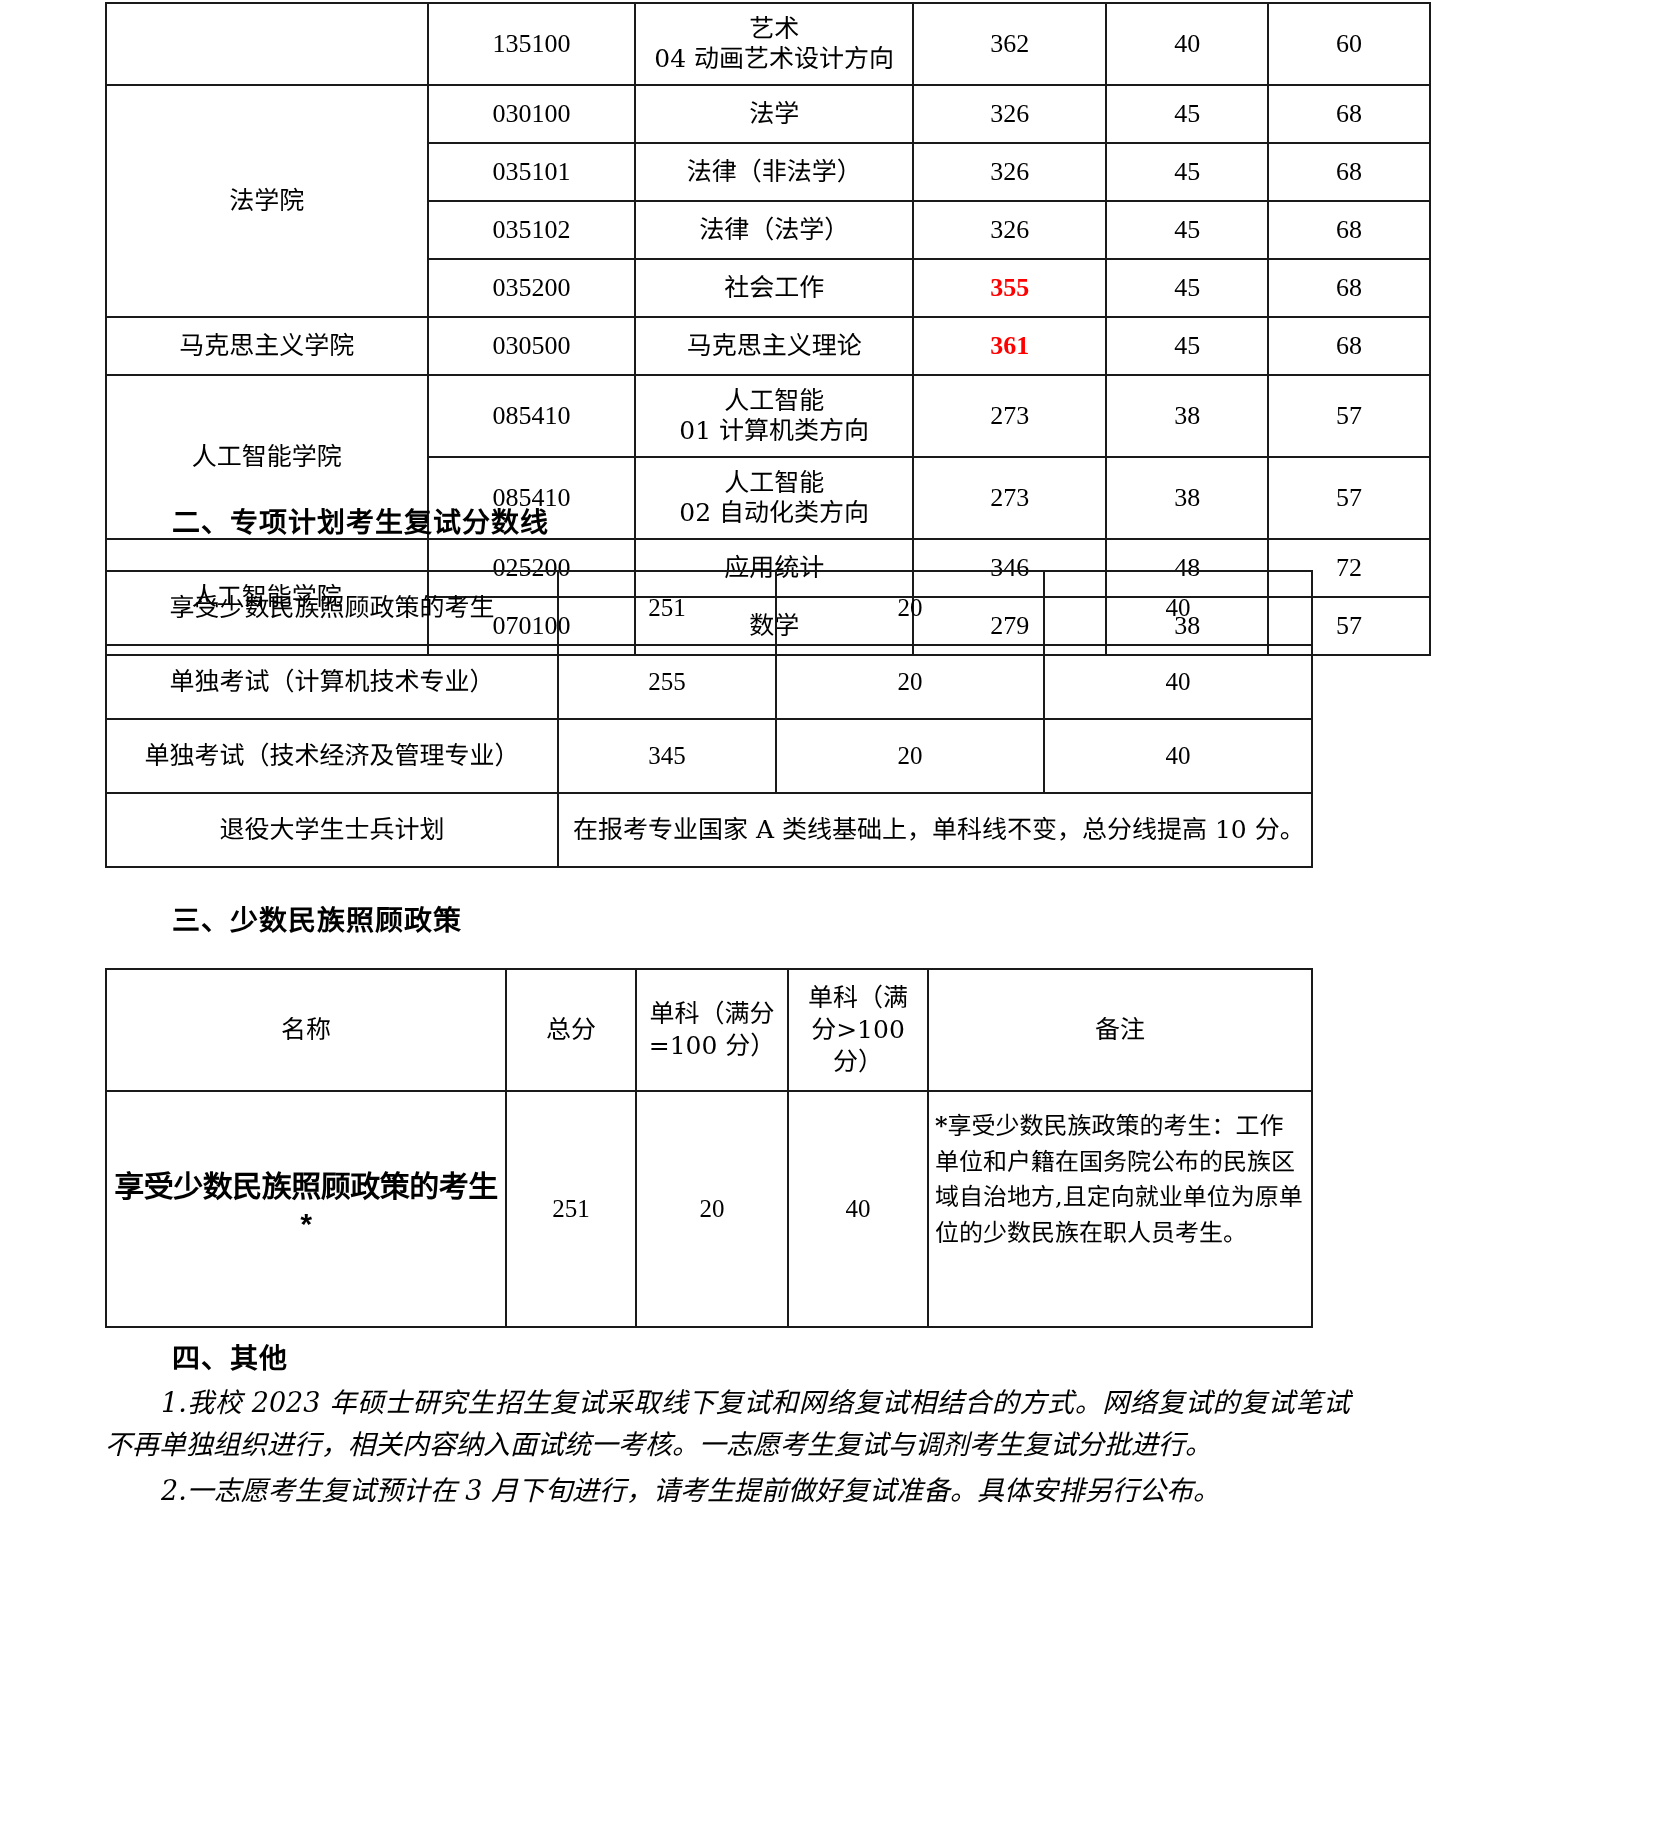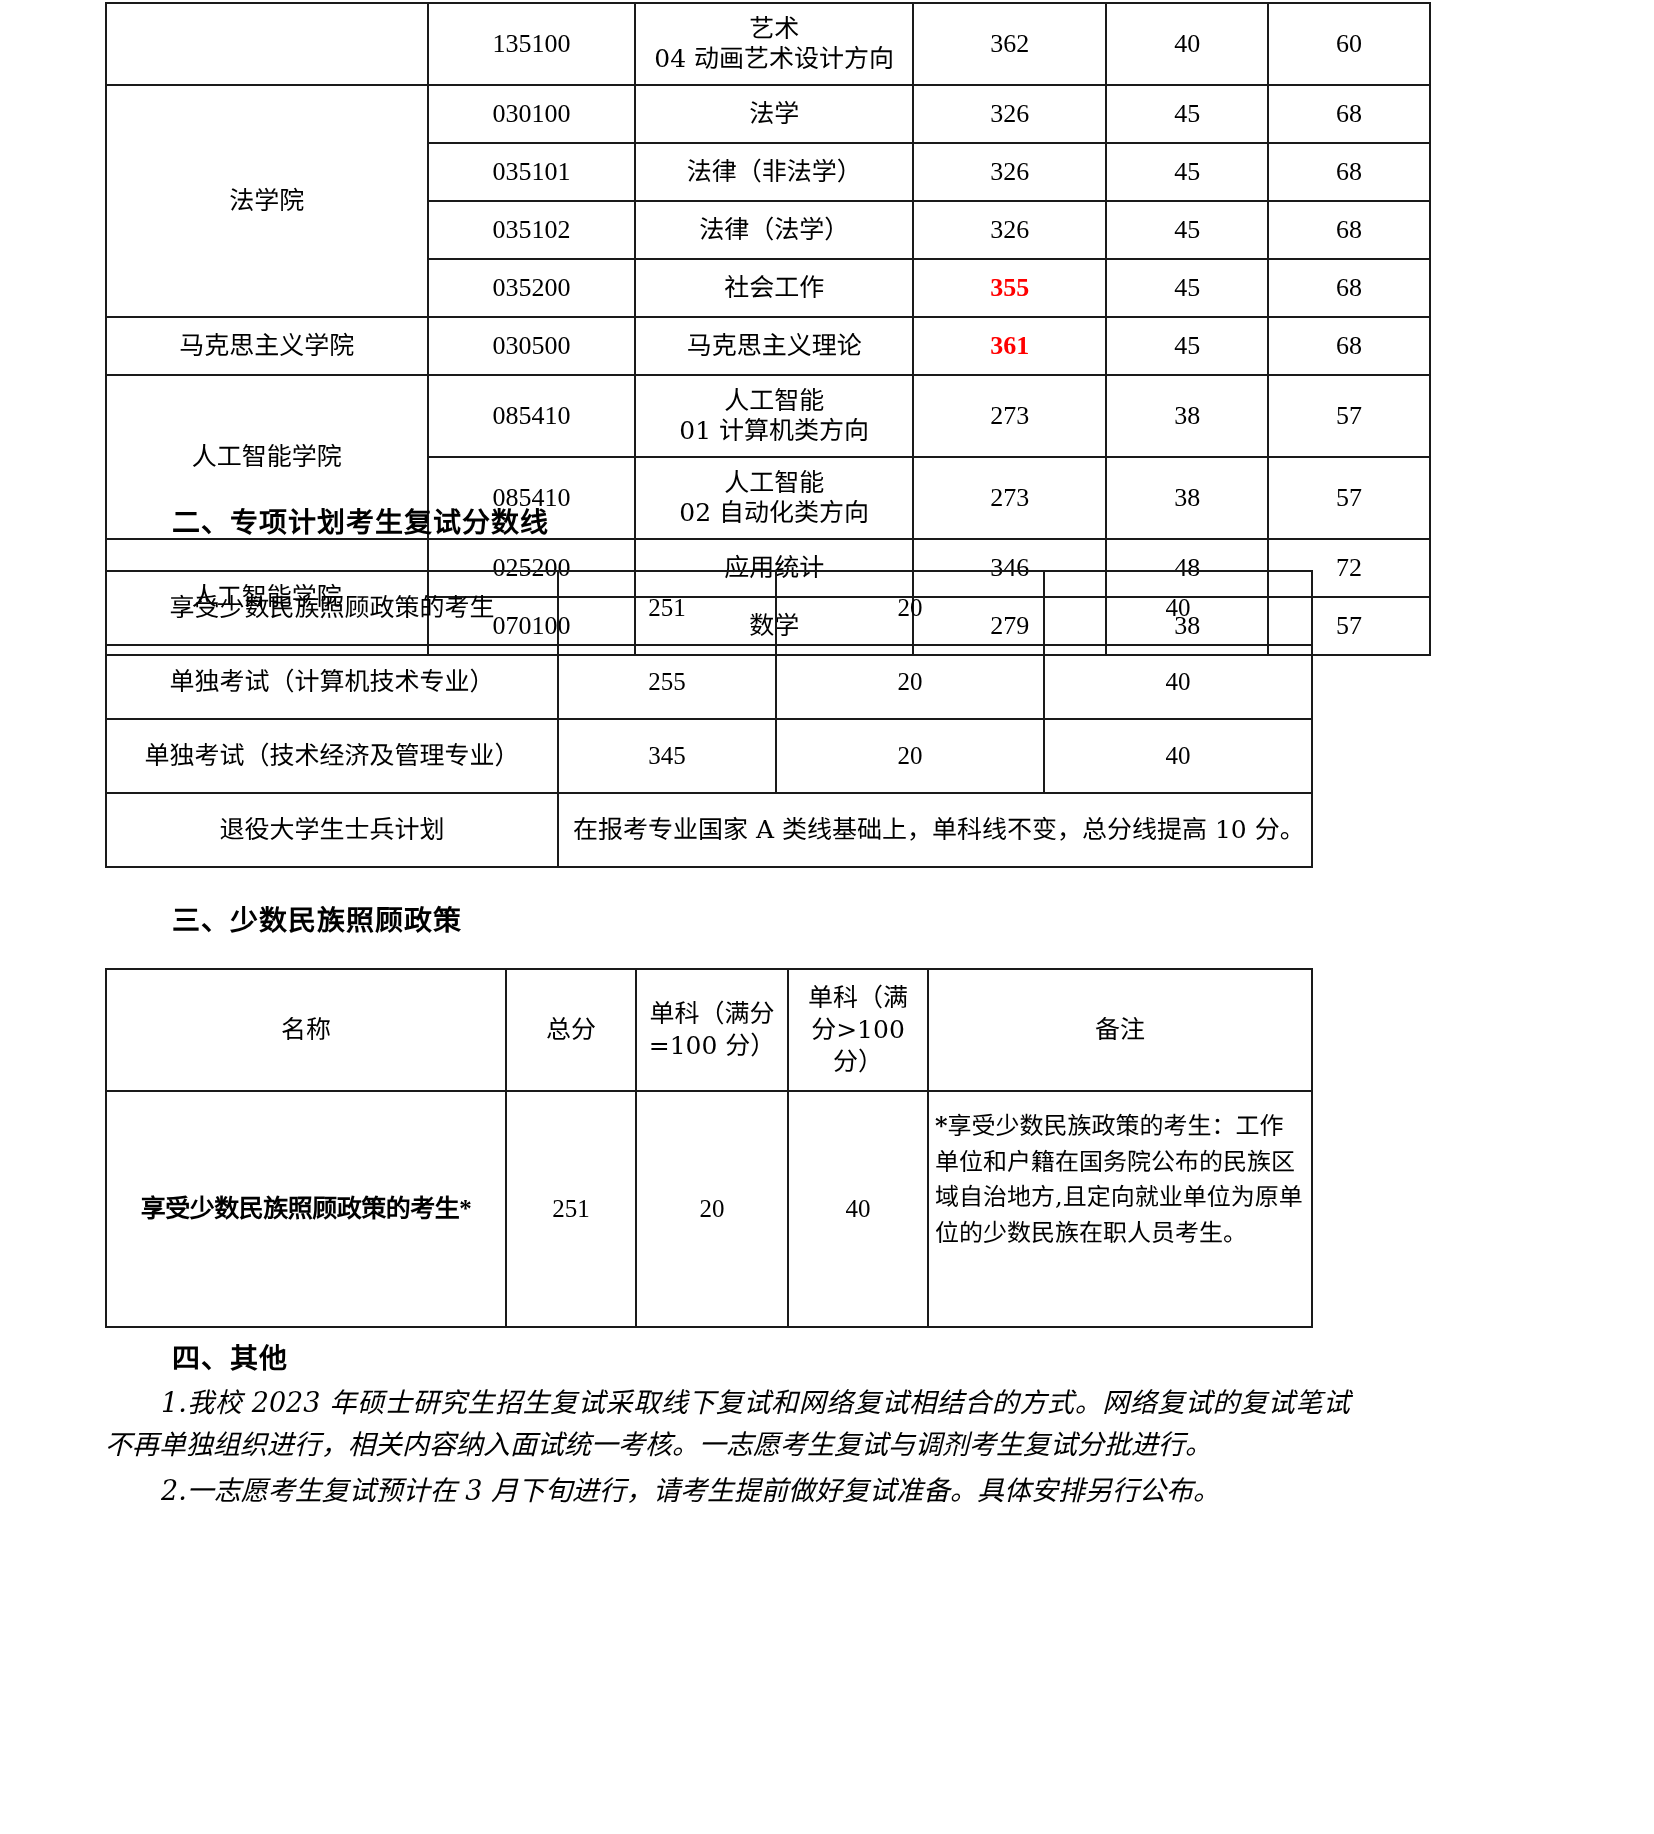--- a/index.html
+++ b/index.html
@@ -121,23 +121,23 @@
   #table-three .c-s100   { width: 152px; }
   #table-three .c-s100p  { width: 140px; }
   #table-three .c-remark { width: 384px; }
   #table-three tr.hdr td { height: 108px; }
   #table-three tr.body-row td { height: 212px; border-radius: 10px; }
   #table-three td.hdr-wrap {
     line-height: 1.28;
     padding: 4px 2px;
   }
   #table-three td.name-cell {
-    font-family: Liberation Serif, serif;
+    font-family: Liberation Mono, monospace;
     font-weight: bold;
-    font-size: 25px;
+    font-size: 30px;
     letter-spacing: -0.5px;
   }
   #table-three td.remark-cell {
     text-align: left;
     vertical-align: top;
     padding: 16px 6px 6px 6px;
     line-height: 1.48;
     font-size: 24px;
   }
   #table-three td.remark-cell b {

